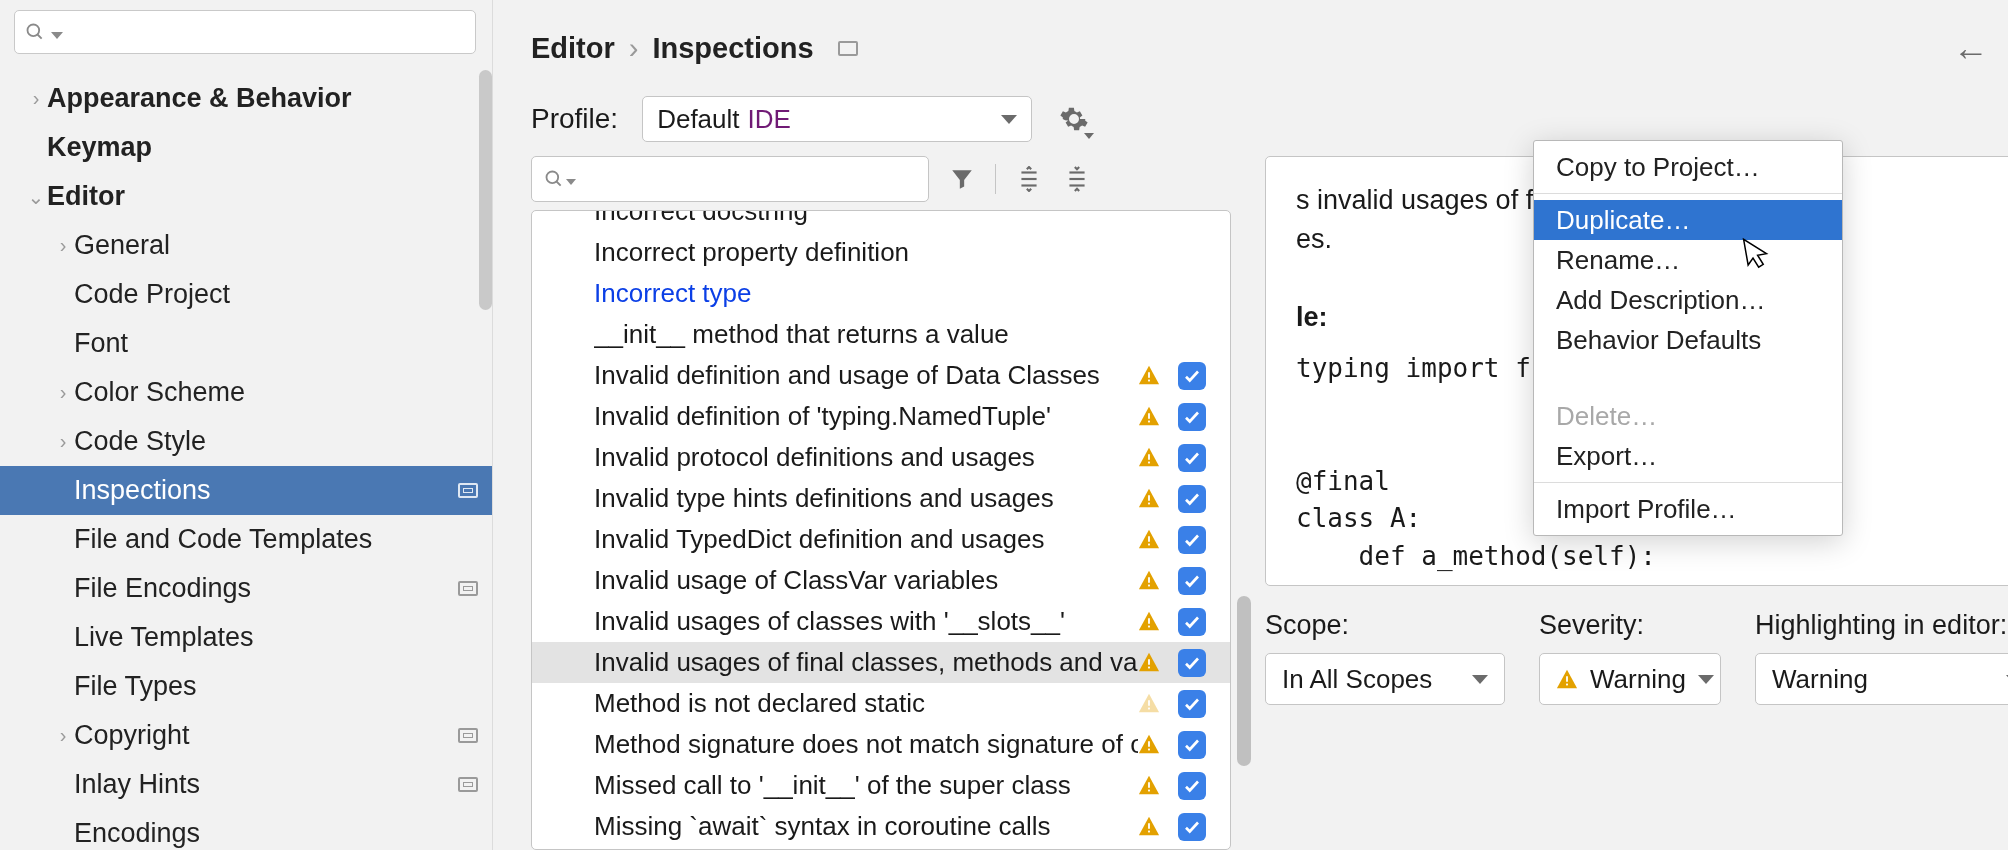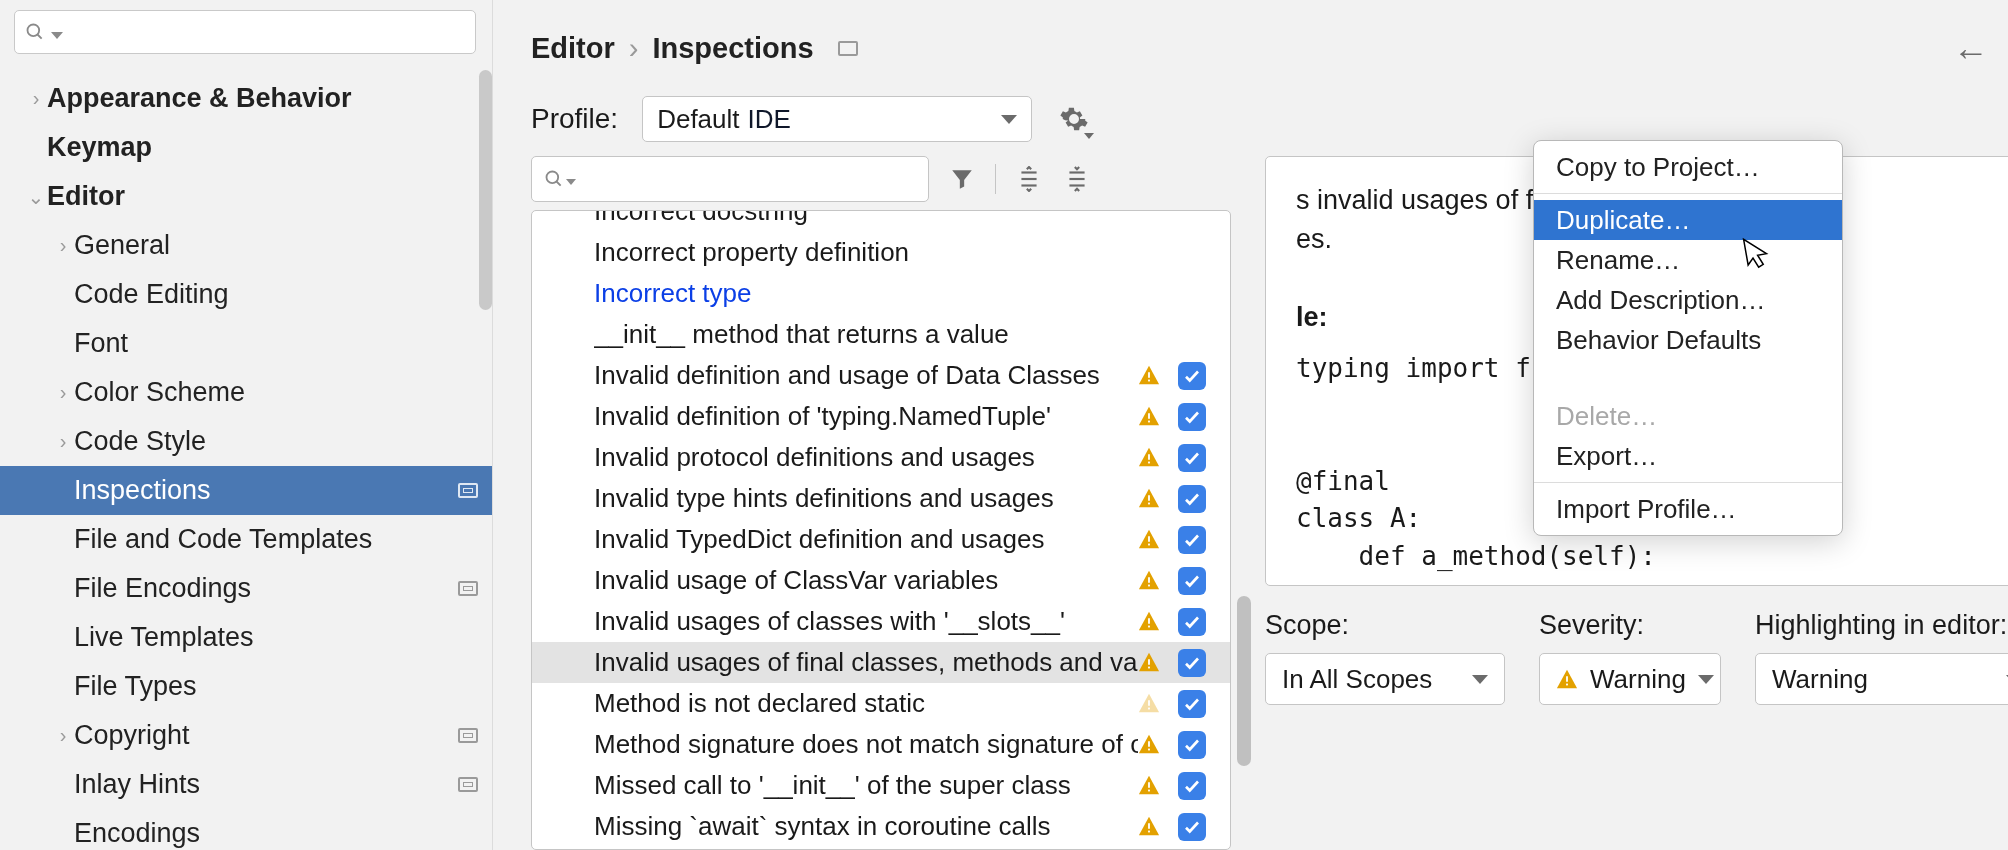--- a/index.html
+++ b/index.html
@@ -149,21 +149,21 @@
     width: 390px;
     height: 46px;
     background: #fff;
     border: 1px solid #c5c5c5;
     border-radius: 5px;
     display: flex;
     align-items: center;
     padding: 0 14px;
     font-size: 26px;
   }
-  .profile-select .ide { color: #0f172a; margin-left: 8px; }
+  .profile-select .ide { color: #701a75; margin-left: 8px; }
   .profile-select .dd {
     margin-left: auto;
     width: 0; height: 0;
     border-left: 8px solid transparent;
     border-right: 8px solid transparent;
     border-top: 9px solid #6b6b6b;
   }
   .gear-btn {
     width: 36px; height: 36px;
     color: #6b6b6b;
@@ -319,21 +319,21 @@
   .scope-sel { width: 240px; }
   .sev-sel  { width: 182px; }
   .hl-sel   { width: 284px; }
   
   .menu {
     position: absolute;
     left: 1040px; top: 140px;
     width: 310px;
     background: #fff;
     border: 1px solid #b8b8b8;
-    border-radius: 8px;
+    border-radius: 3px;
     box-shadow: 0 6px 30px rgba(0,0,0,0.18);
     padding: 6px 0;
     z-index: 50;
   }
   .menu-item {
     height: 40px;
     display: flex; align-items: center;
     padding: 0 22px;
     font-size: 26px;
     color: #222;
@@ -381,21 +381,21 @@
         <div class="tree-row bold">
           <span class="chev">⌄</span>
           <span class="label">Editor</span>
         </div>
         <div class="tree-row d1">
           <span class="chev">›</span>
           <span class="label">General</span>
         </div>
         <div class="tree-row d1">
           <span class="chev"></span>
-          <span class="label">Code Editing</span>
+          <span class="label">Code Project</span>
         </div>
         <div class="tree-row d1">
           <span class="chev"></span>
           <span class="label">Font</span>
         </div>
         <div class="tree-row d1">
           <span class="chev">›</span>
           <span class="label">Color Scheme</span>
         </div>
         <div class="tree-row d1">

